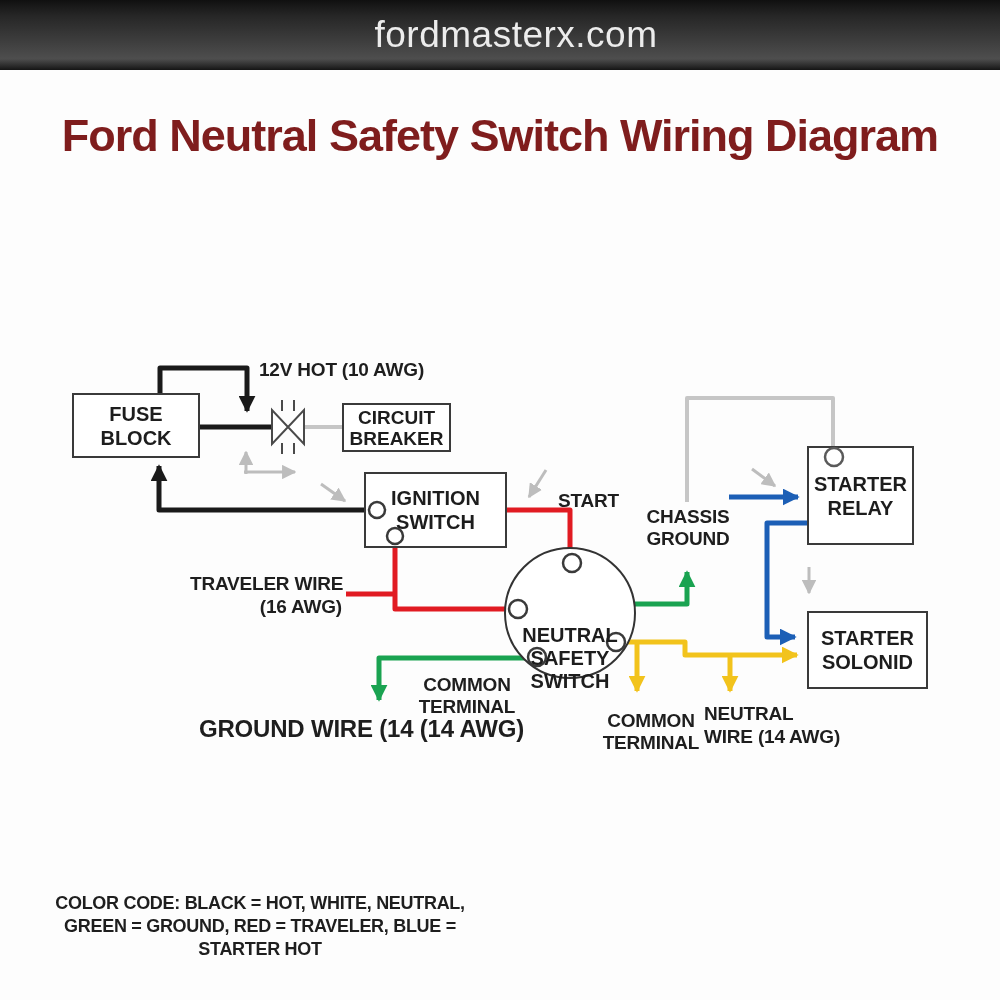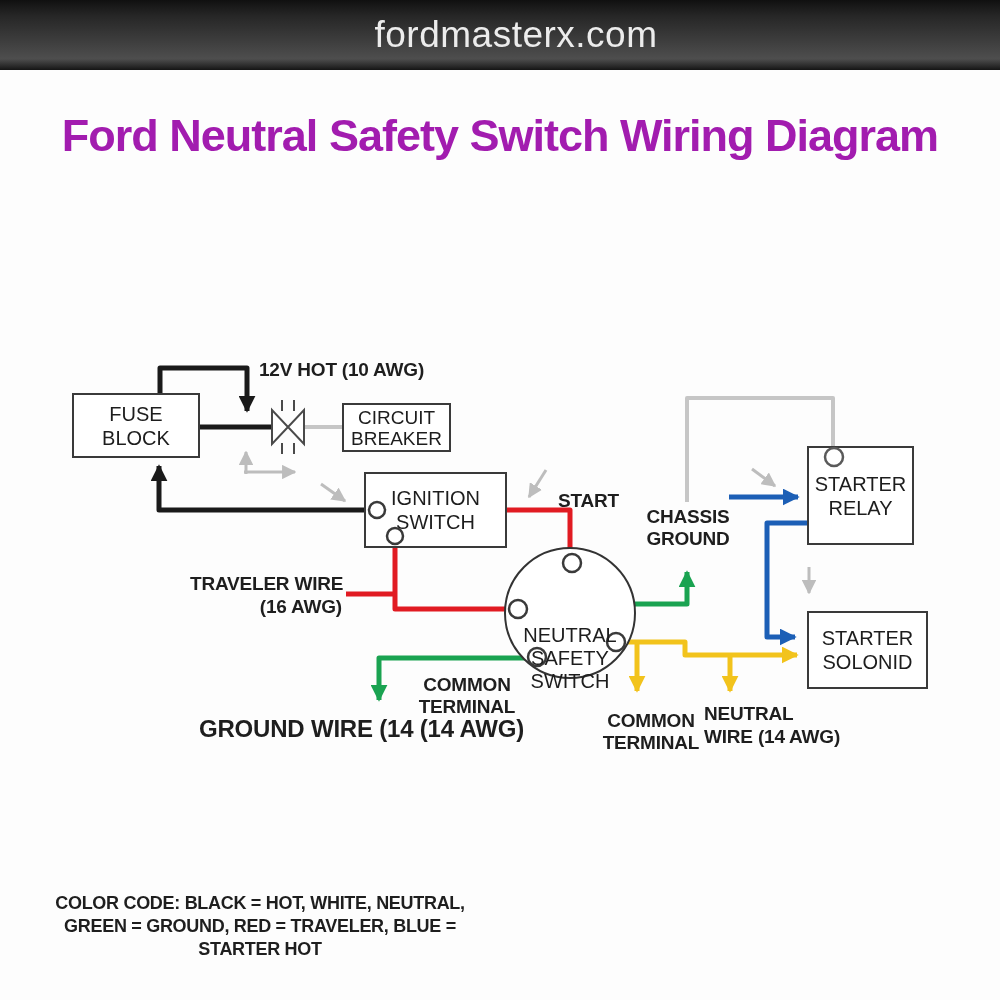--- a/index.html
+++ b/index.html
@@ -7,21 +7,21 @@
   .page{position:relative;width:1000px;height:1000px;background:#fdfdfd;overflow:hidden;}
 
   
   .topbar{position:absolute;left:0;top:0;width:1000px;height:70px;z-index:4;
     background:linear-gradient(180deg,#101010 0%,#262626 22%,#3d3d3d 58%,#4e4e4e 84%,#2b2b2b 94%,#141414 100%);
     display:flex;align-items:center;justify-content:center;padding-left:16px;}
   .topbar .site{color:#ececec;font-size:37px;font-weight:400;letter-spacing:.5px;}
 
   
   .title{position:absolute;left:0;top:103px;width:1000px;text-align:center;z-index:3;
-    color:#a21caf;font-weight:700;font-size:45px;line-height:65px;letter-spacing:-1px;}
+    color:#7f1d1d;font-weight:700;font-size:45px;line-height:65px;letter-spacing:-1px;}
 
   
   svg.diagram{position:absolute;left:0;top:0;z-index:1;}
   .wire{fill:none;stroke-linejoin:round;stroke-linecap:butt;}
   .w-black{stroke:var(--c-black,#1a1a1a);stroke-width:5;}
   .w-red{stroke:var(--c-red,#e11b22);stroke-width:5;}
   .w-green{stroke:var(--c-green,#1aa351);stroke-width:5;}
   .w-yellow{stroke:var(--c-yellow,#f2c31c);stroke-width:5;}
   .w-blue{stroke:var(--c-blue,#1c5fb6);stroke-width:5;}
   .w-grayw{stroke:var(--c-gray,#c6c6c6);stroke-width:4;}
@@ -37,21 +37,21 @@
   .symbol-shape{fill:#ffffff;stroke:#4a4a4a;stroke-width:2;}
   .symbol-line{stroke:#4a4a4a;stroke-width:2;}
   .nss{fill:#ffffff;stroke:#333333;stroke-width:2;}
 
   
   .lbl{position:absolute;z-index:3;color:#1e1e1e;font-weight:700;font-size:19px;line-height:22px;
     letter-spacing:-.2px;white-space:nowrap;}
   .lbl.wrap{white-space:normal;text-align:center;}
   .lbl .ln{display:block;}
   .box-label{position:absolute;z-index:3;display:flex;align-items:center;justify-content:center;
-    text-align:center;color:#1d1d1d;font-weight:400;font-size:20px;line-height:24px;white-space:normal;}
+    text-align:center;color:#1d1d1d;font-weight:700;font-size:20px;line-height:24px;white-space:normal;}
   .colorcode{position:absolute;left:25px;top:892px;width:470px;z-index:3;text-align:center;
     color:#1e1e1e;font-weight:700;font-size:18px;line-height:23px;letter-spacing:-.3px;}
 </style>
 </head>
 <body>
 
 <div class="page">
 
   <div class="topbar">
     <span class="site">fordmasterx.com</span>

